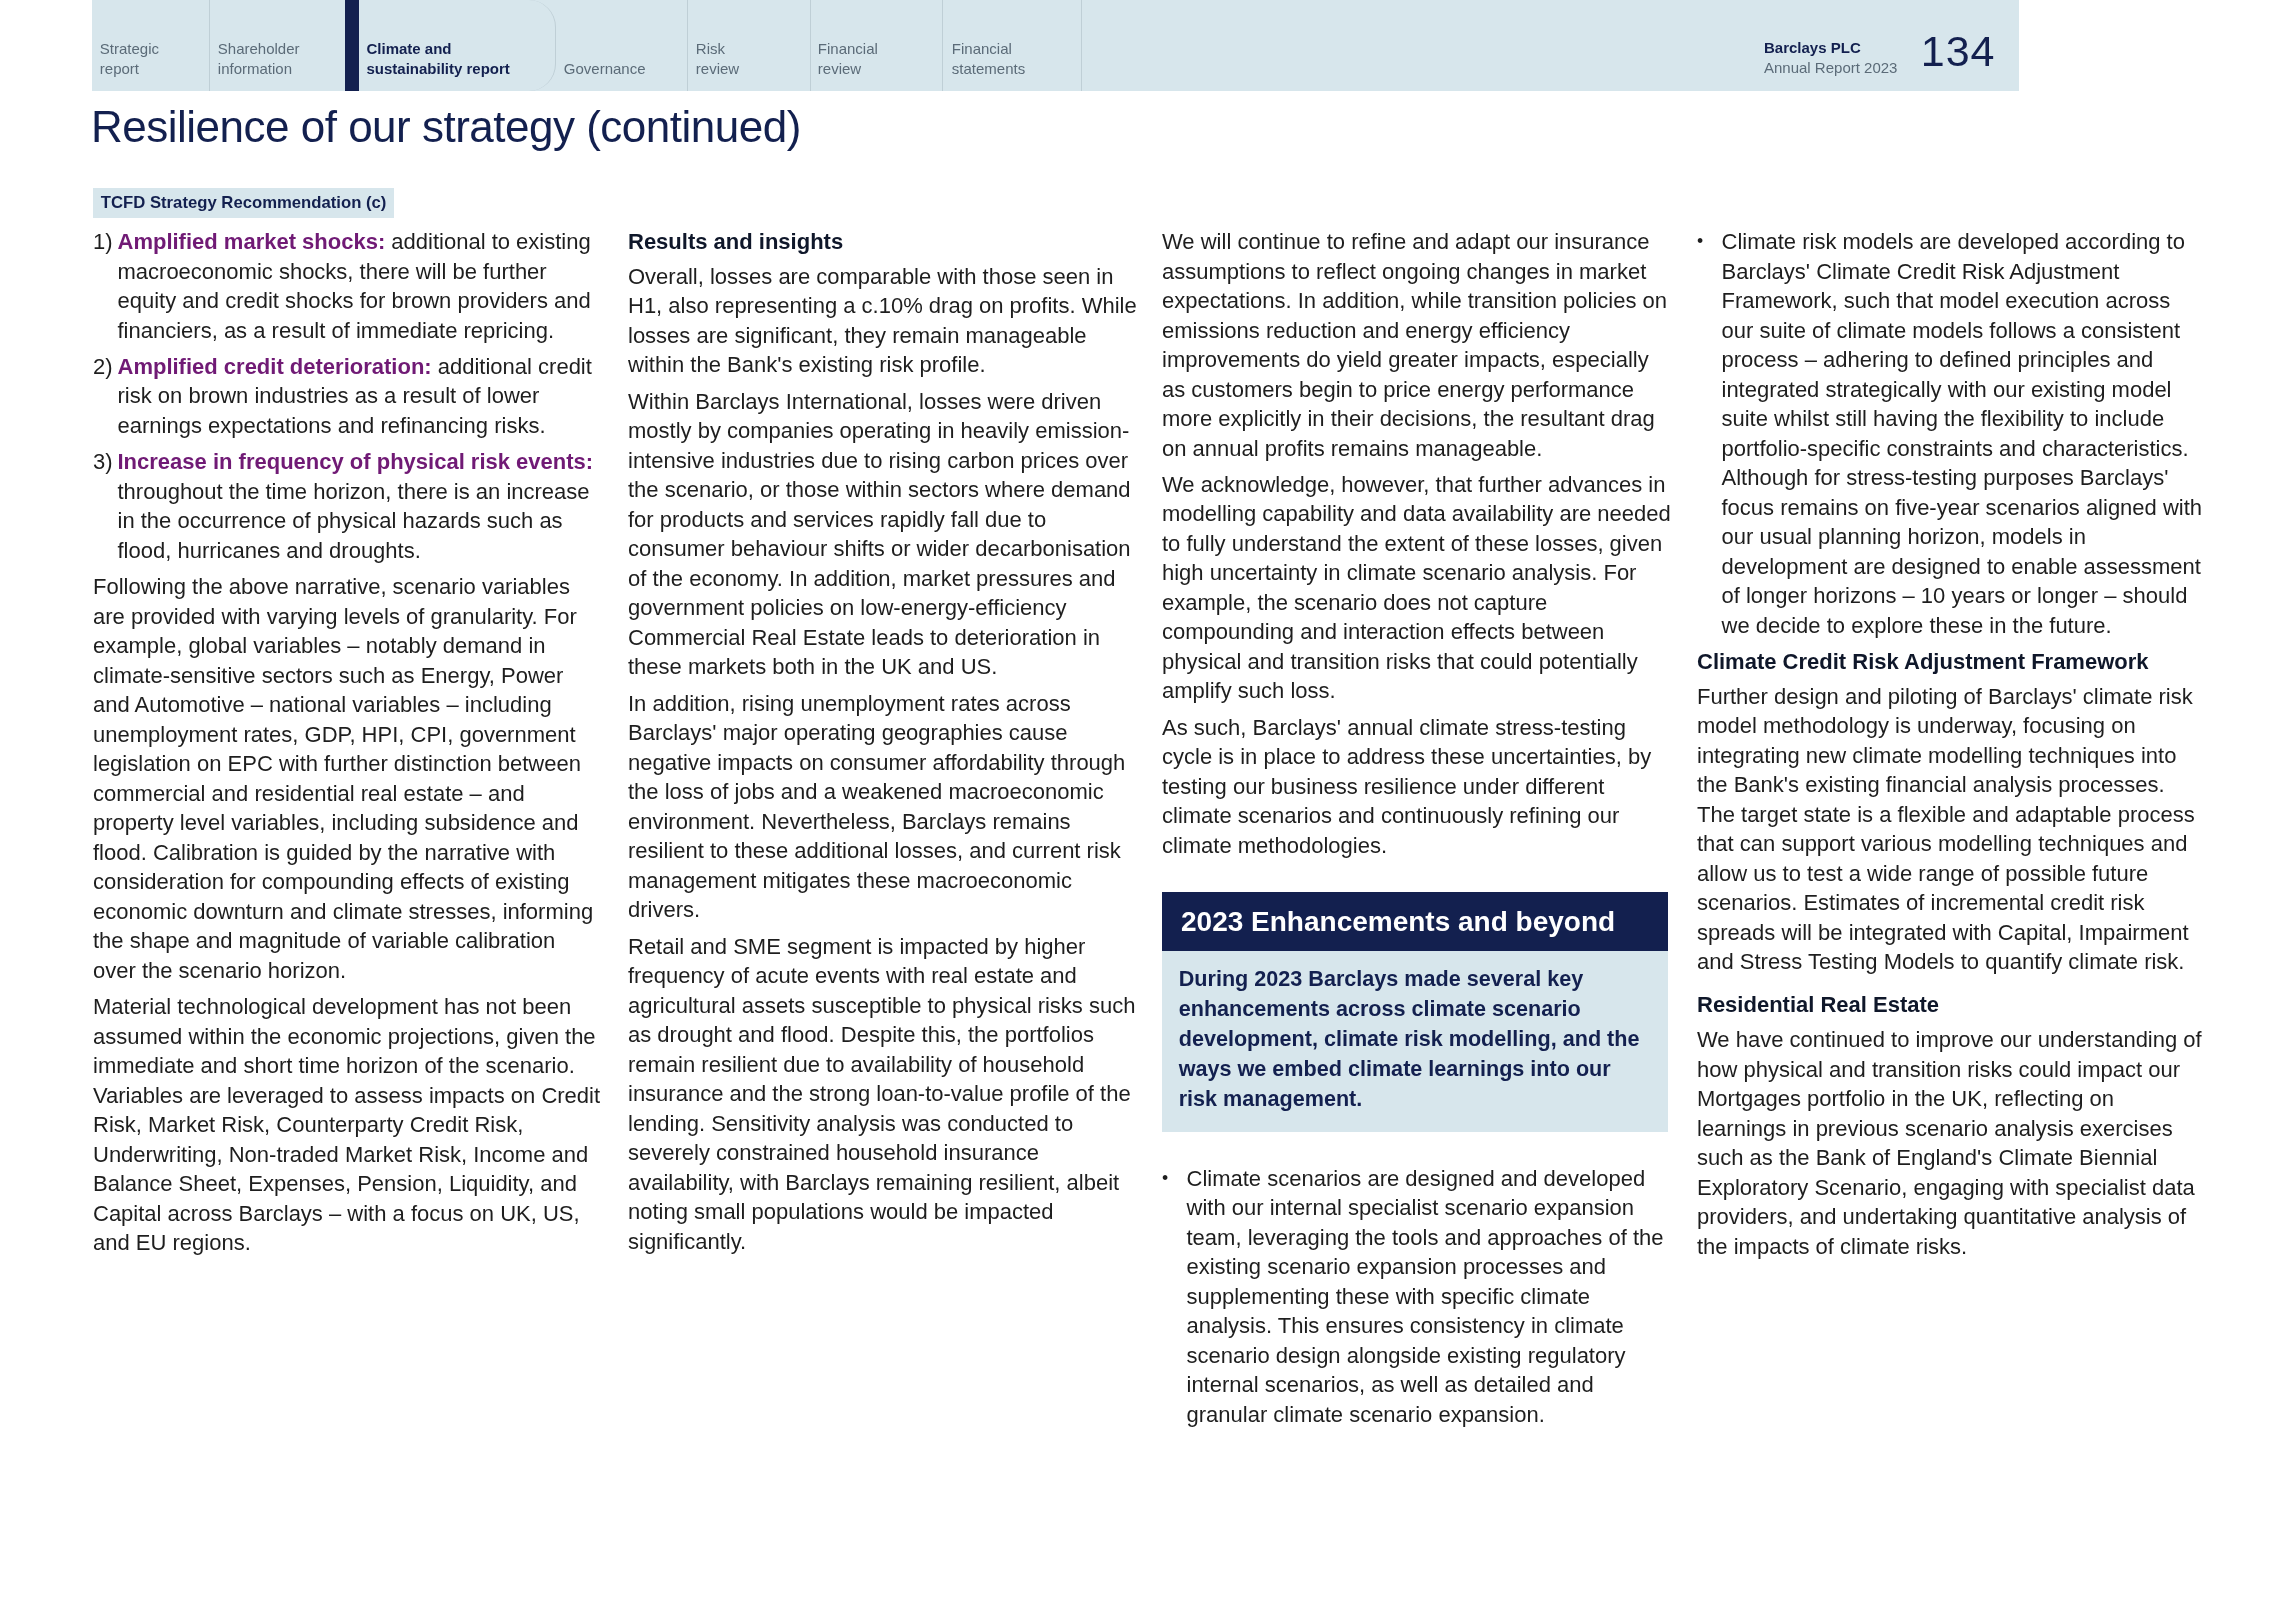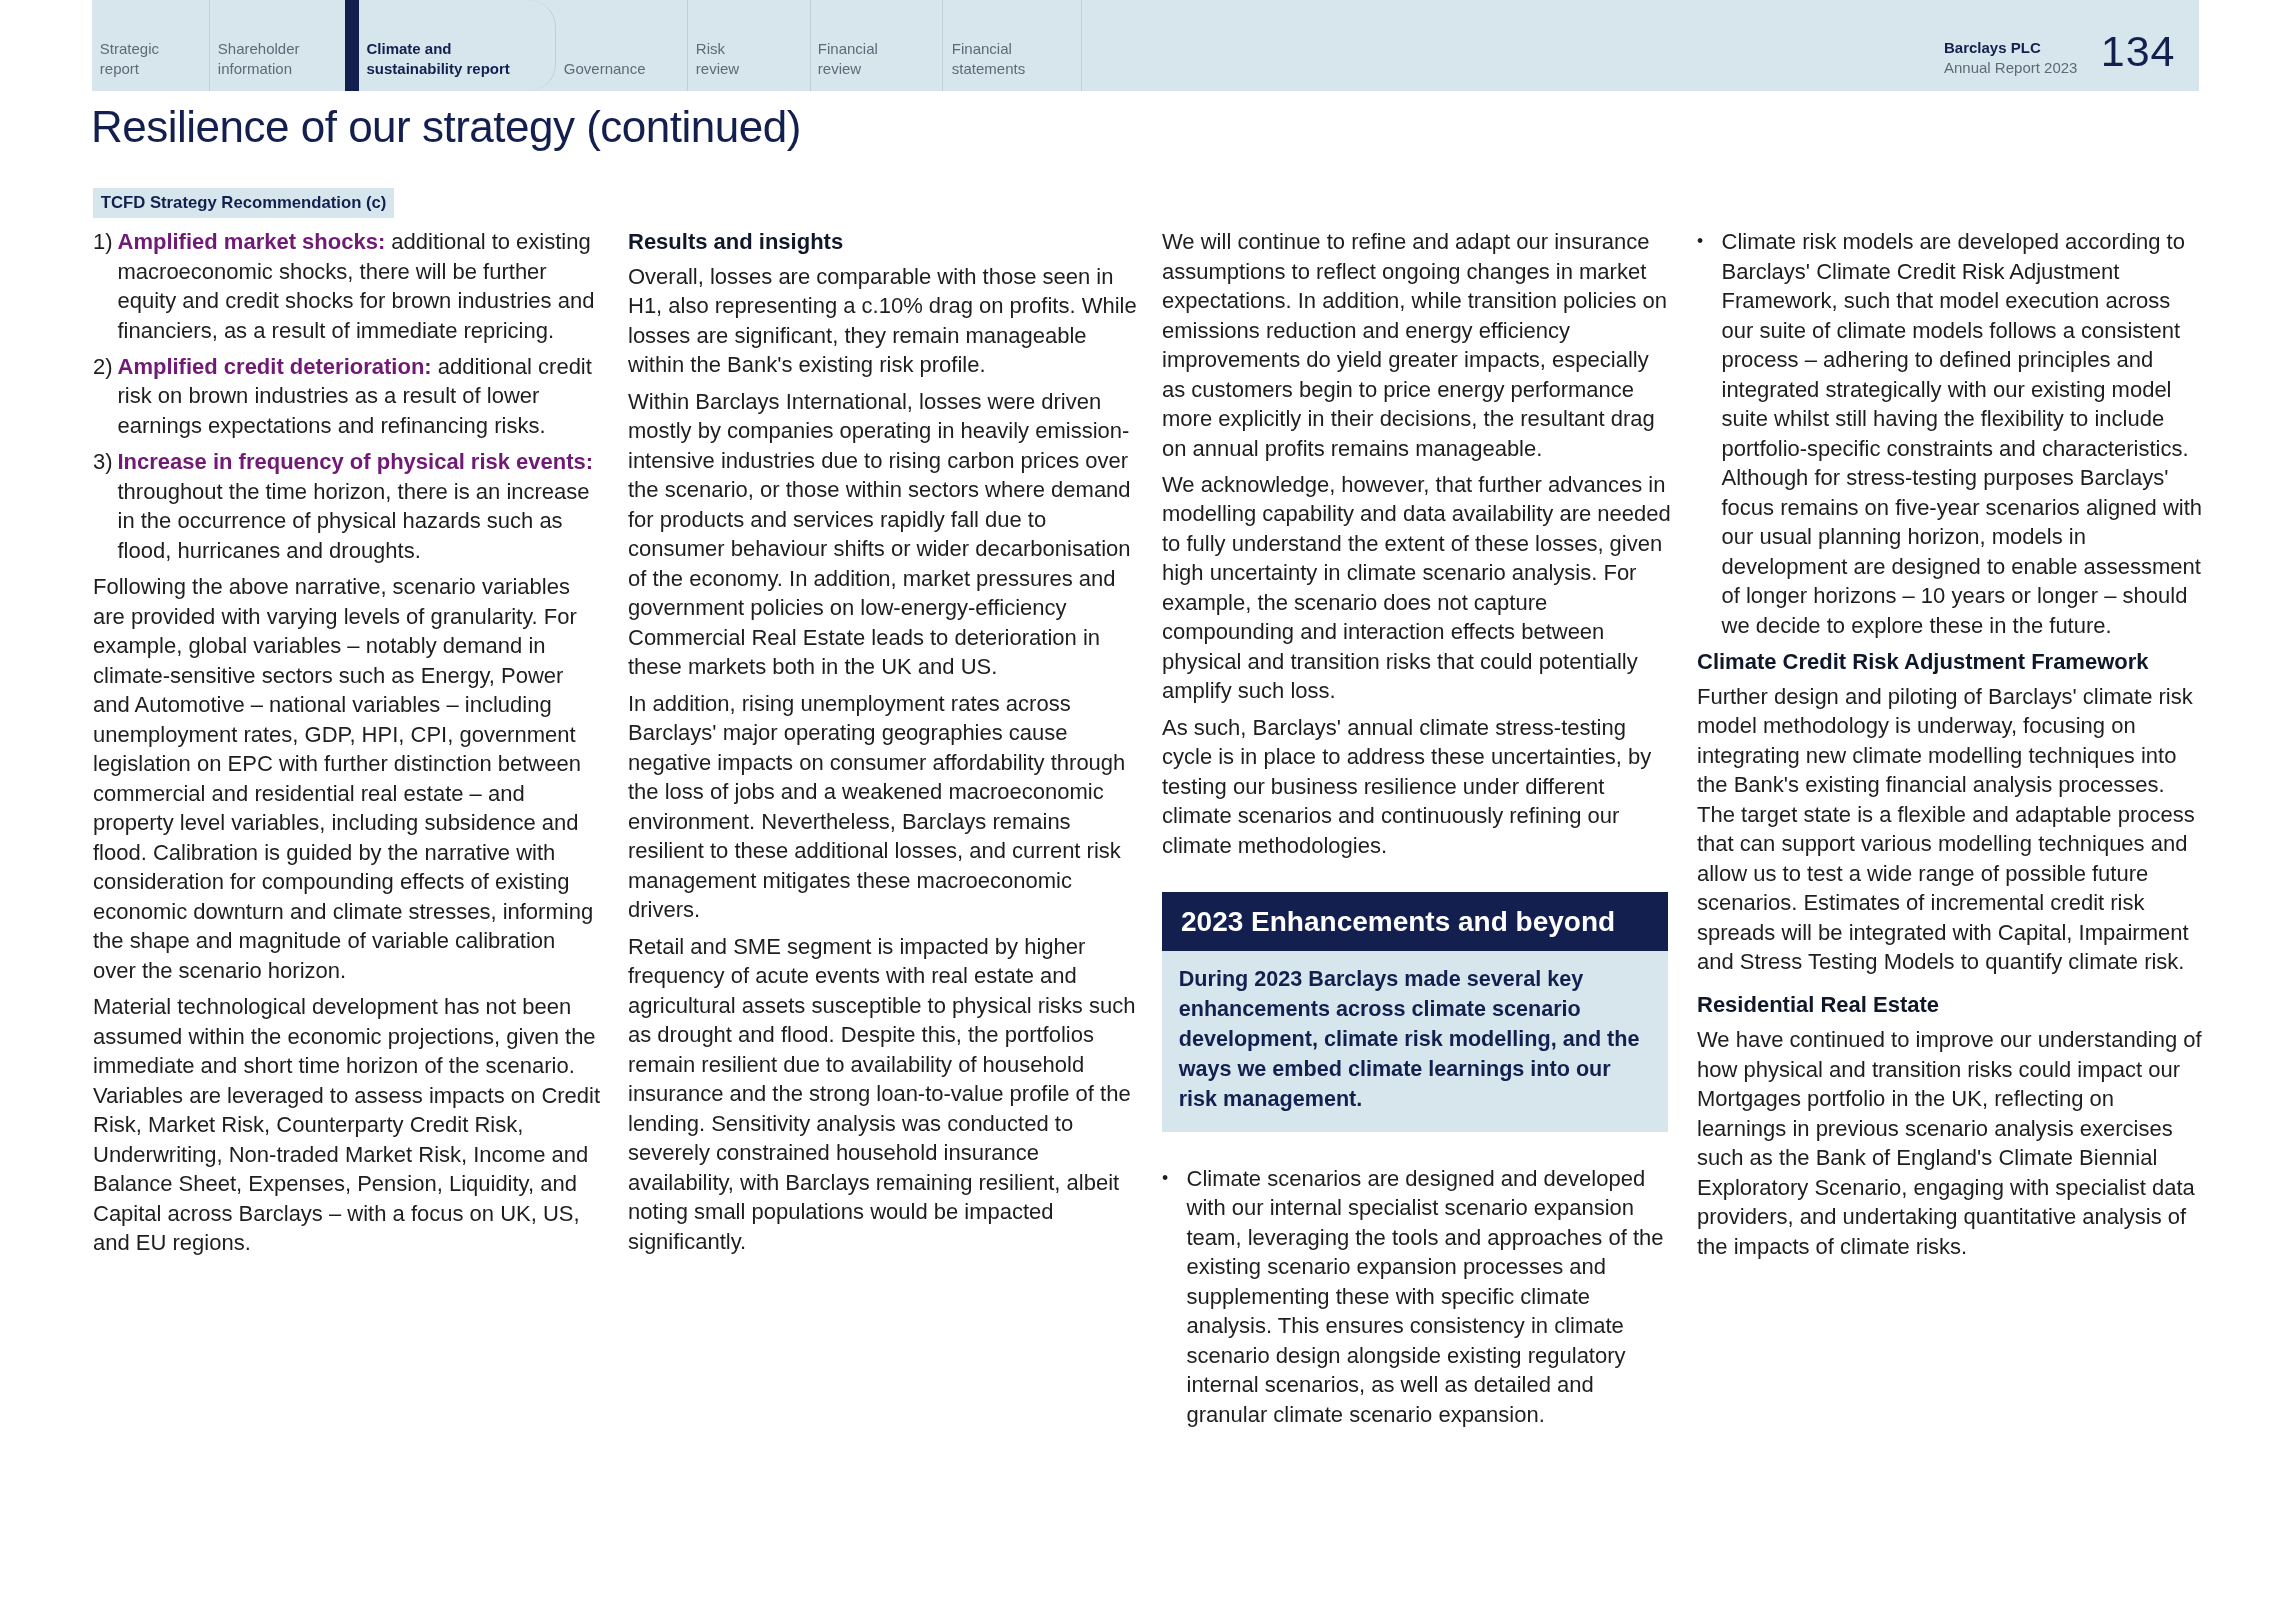--- a/index.html
+++ b/index.html
@@ -1,20 +1,20 @@
 <!DOCTYPE html>
 <html><head>
 <meta charset="utf-8">
 <style>
   * { box-sizing: border-box; margin: 0; padding: 0; }
   html, body { width: 2293px; height: 1620px; background: #ffffff; overflow: hidden; }
   body { font-family: "Liberation Sans", "DejaVu Sans", sans-serif; color: #1b1b1b; position: relative; }
 
   
-  .topbar { position: absolute; left: 92px; top: 0; width: 2107px; height: 91px; background: #d7e6ec; }
+  .topbar { position: absolute; left: 92px; top: 0; width: 1927px; height: 91px; background: #d7e6ec; }
   .tab { position: absolute; top: 0; height: 91px; padding: 0 0 12.7px 7.8px; display: flex; align-items: flex-end;
          font-size: 15px; line-height: 19.6px; color: #5b6b78; border-right: 1px solid #bfcfd6; }
   .tab span { white-space: pre-line; }
   .tab.active { color: #13204f; font-weight: bold; border-right: 1px solid #bfcfd6; border-radius: 27px; }
   .tab.active::before { content: ""; position: absolute; left: 0; top: 0; width: 13.7px; height: 91px; background: #13204f; }
   .tab.active span { padding-left: 13.7px; }
   .brand { position: absolute; right: 0; top: 0; height: 91px; width: 255px; }
   .brand-name { position: absolute; left: 0; top: 39px; font-size: 15px; font-weight: bold; color: #13204f; }
   .brand-sub { position: absolute; left: 0; top: 59px; font-size: 15px; color: #5b6b78; }
   .page-num { position: absolute; right: 23.5px; top: 27.4px; font-size: 43px; font-weight: 300; color: #13204f; letter-spacing: 1px; }
@@ -82,21 +82,21 @@
   </div>
 </div>
 
 <h1 class="title">Resilience of our strategy (continued)</h1>
 <div class="badge">TCFD Strategy Recommendation (c)</div>
 
 <div class="col c1">
   <ol>
     <li>
       <span class="num">1)</span>
-      <b>Amplified market shocks:</b><span> additional to existing macroeconomic shocks, there will be further equity and credit shocks for brown industries and financiers, as a result of immediate repricing.</span>
+      <b>Amplified market shocks:</b><span> additional to existing macroeconomic shocks, there will be further equity and credit shocks for brown providers and financiers, as a result of immediate repricing.</span>
     </li>
     <li>
       <span class="num">2)</span>
       <b>Amplified credit deterioration:</b><span> additional credit risk on brown industries as a result of lower earnings expectations and refinancing risks.</span>
     </li>
     <li>
       <span class="num">3)</span>
       <b>Increase in frequency of physical risk events:</b><span> throughout the time horizon, there is an increase in the occurrence of physical hazards such as flood, hurricanes and droughts.</span>
     </li>
   </ol>

